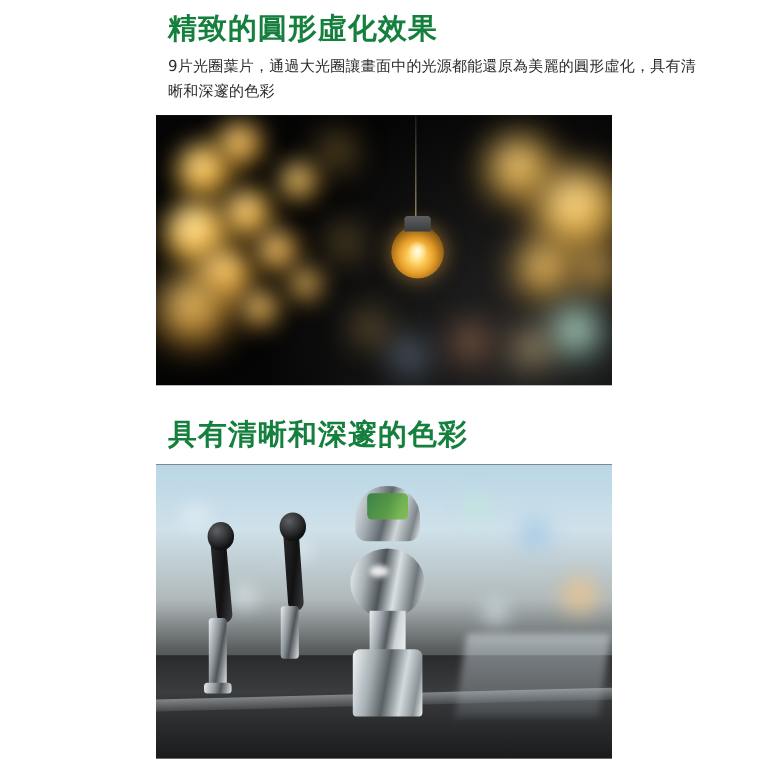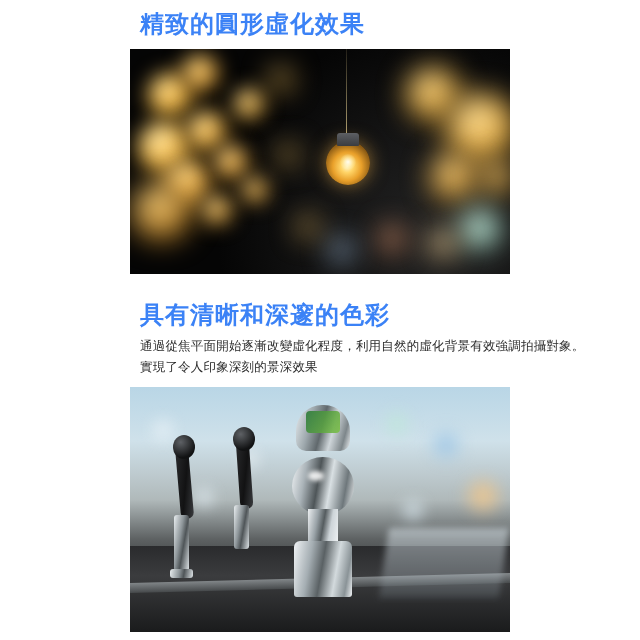--- a/index.html
+++ b/index.html
@@ -19,21 +19,21 @@
     width: 640px;
     height: 640px;
     background: #ffffff;
   }
   .section {
     position: relative;
   }
   .heading {
     font-size: 24px;
     font-weight: bold;
-    color: #3b82f6;
+    color: #15803d;
     letter-spacing: 1px;
     margin: 0;
     padding: 0 0 0 140px;
     line-height: 1.25;
   }
   .section-1 .heading {
     padding-top: 9px;
   }
   .section-2 .heading {
     padding-top: 8px;
@@ -237,20 +237,21 @@
     transform: skewX(-8deg);
   }
 </style>
 </head>
 <body>
 
 <div class="page">
 
   <div class="section section-1">
     <h2 class="heading">精致的圓形虛化效果</h2>
+    <p class="body-text">9片光圈葉片，通過大光圈讓畫面中的光源都能還原為美麗的圓形虛化，具有清晰和深邃的色彩</p>
 
     <div class="photo photo-1">
       <div class="bokeh-scene">
 
         <div class="blob soft" style="left:18px;  top:24px;  width:44px; height:44px; background:radial-gradient(circle at 42% 38%, #ffe9a8, #e9a62b 60%, rgba(120,80,15,0) 100%);"></div>
         <div class="blob soft" style="left:52px;  top:6px;   width:36px; height:36px; background:radial-gradient(circle at 42% 38%, #ffe39a, #d9952a 62%, rgba(120,80,15,0) 100%);"></div>
         <div class="blob soft" style="left:8px;   top:72px;  width:52px; height:52px; background:radial-gradient(circle at 42% 38%, #ffeeb6, #eead33 60%, rgba(120,80,15,0) 100%);"></div>
         <div class="blob soft" style="left:56px;  top:62px;  width:40px; height:40px; background:radial-gradient(circle at 42% 38%, #ffe7a6, #dd9b2a 62%, rgba(120,80,15,0) 100%);"></div>
         <div class="blob soft" style="left:34px;  top:110px; width:46px; height:46px; background:radial-gradient(circle at 42% 38%, #ffe49d, #d8952b 62%, rgba(120,80,15,0) 100%);"></div>
         <div class="blob soft" style="left:84px;  top:96px;  width:34px; height:34px; background:radial-gradient(circle at 42% 38%, #ffe2a0, #cf8d26 62%, rgba(120,80,15,0) 100%);"></div>
@@ -275,21 +276,20 @@
         <div class="wire"></div>
         <div class="bulb"></div>
         <div class="bulb-cap"></div>
         <div class="bulb-filament"></div>
       </div>
     </div>
   </div>
 
   <div class="section section-2" style="margin-top:18px;">
     <h2 class="heading">具有清晰和深邃的色彩</h2>
-    <p class="body-text">通過從焦平面開始逐漸改變虛化程度，利用自然的虛化背景有效強調拍攝對象。實現了令人印象深刻的景深效果</p>
 
     <div class="photo photo-2">
       <div class="tap-scene">
 
         <div class="tap-bokeh" style="left:18px;  top:28px;  width:30px; height:30px; background:radial-gradient(circle,#eaf3f8,rgba(200,225,238,0) 70%);"></div>
         <div class="tap-bokeh" style="left:250px; top:20px;  width:34px; height:34px; background:radial-gradient(circle,#bfe7da,rgba(150,210,190,0) 70%);"></div>
         <div class="tap-bokeh" style="left:296px; top:38px;  width:40px; height:40px; background:radial-gradient(circle,#9fc7e6,rgba(120,170,210,0) 70%);"></div>
         <div class="tap-bokeh" style="left:330px; top:86px;  width:46px; height:46px; background:radial-gradient(circle,#f0c68a,rgba(200,150,70,0) 70%);"></div>
         <div class="tap-bokeh" style="left:268px; top:108px; width:30px; height:30px; background:radial-gradient(circle,#d9e8ef,rgba(180,205,220,0) 70%);"></div>
         <div class="tap-bokeh" style="left:60px;  top:96px;  width:28px; height:28px; background:radial-gradient(circle,#e2edf3,rgba(190,215,228,0) 70%);"></div>

